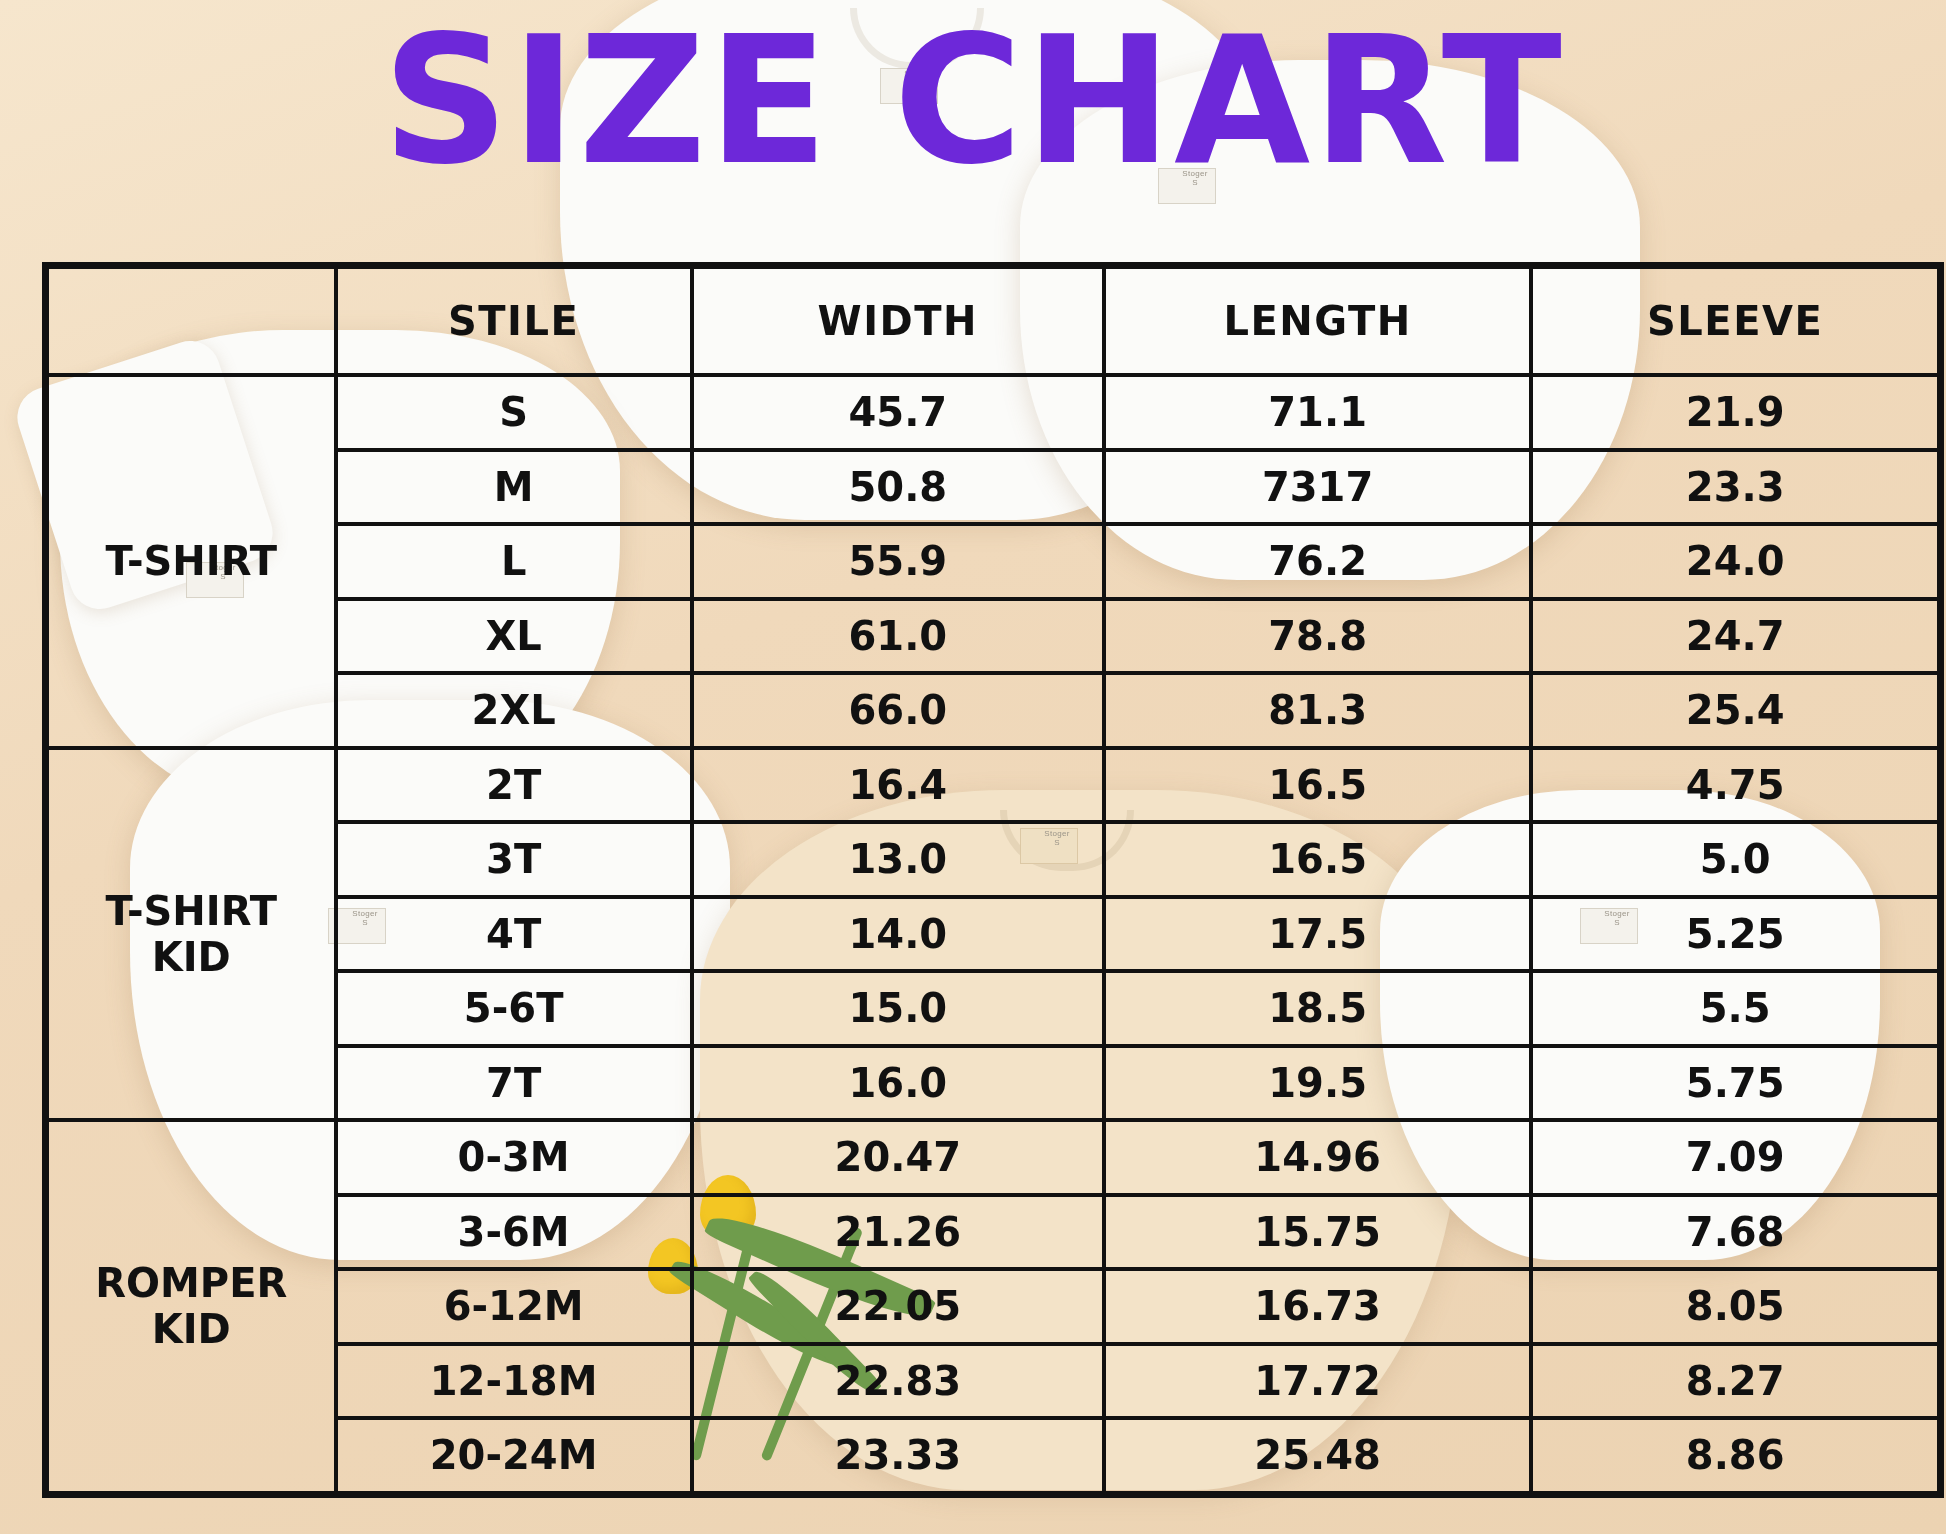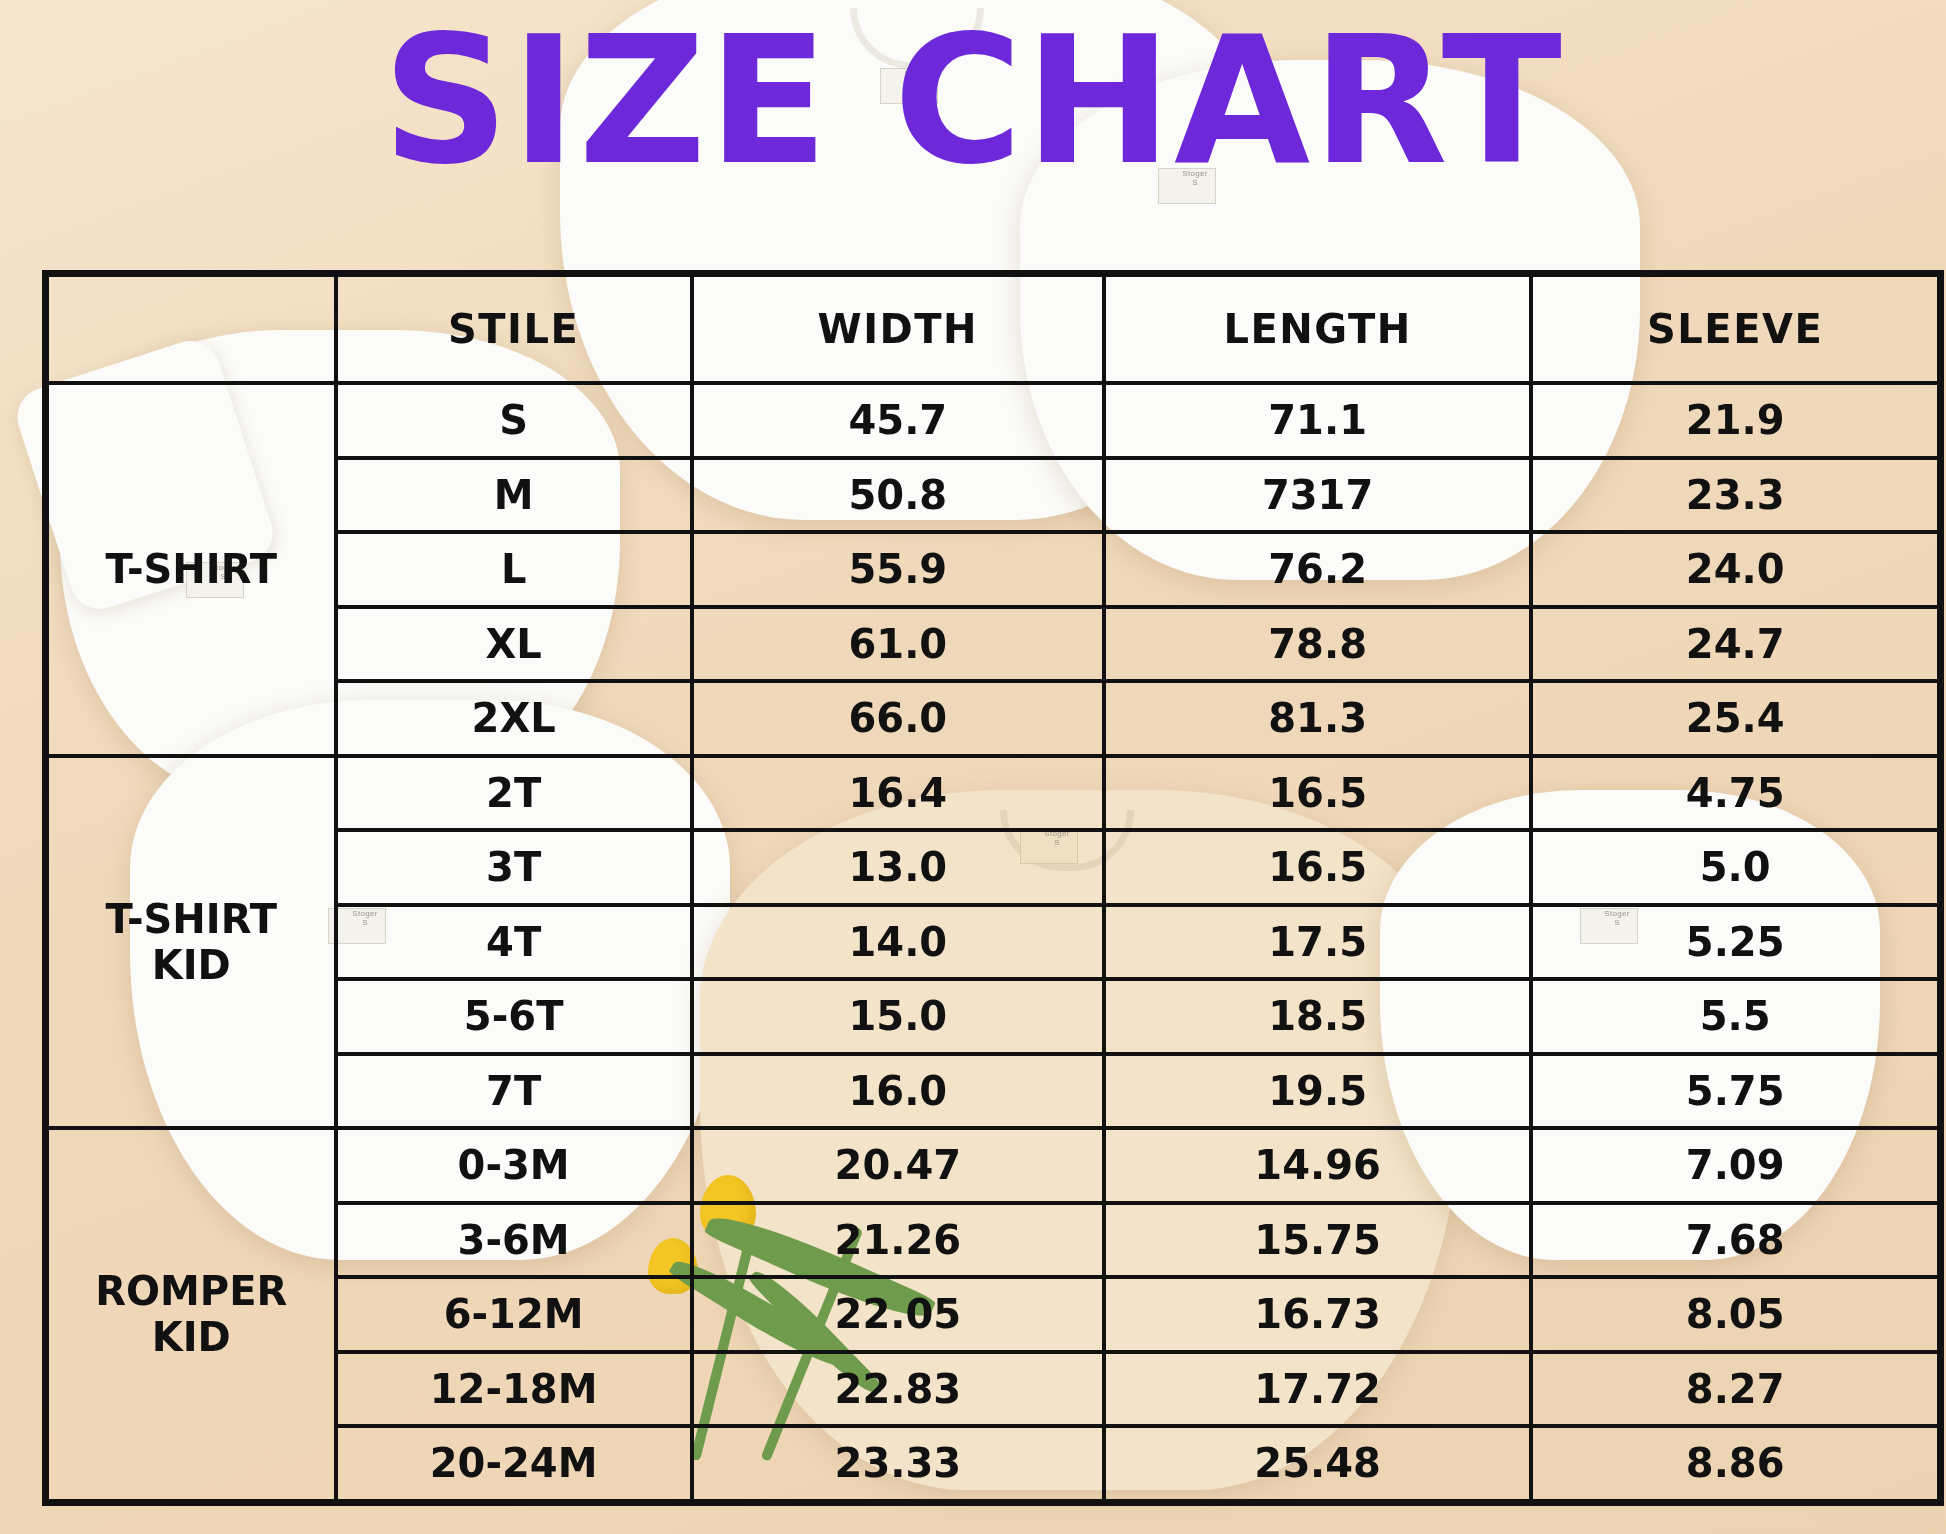--- a/index.html
+++ b/index.html
@@ -95,21 +95,20 @@
     line-height: 1;
     white-space: nowrap;
   }
 
   
   .chart-wrap {
     position: absolute;
     left: 42px;
     top: 262px;
     width: 1902px;
-    margin-top: 8px;
   }
   table.size-chart {
     width: 100%;
     border-collapse: collapse;
     table-layout: fixed;
   }
   table.size-chart th,
   table.size-chart td {
     border: 4px solid #111111;
     text-align: center;

